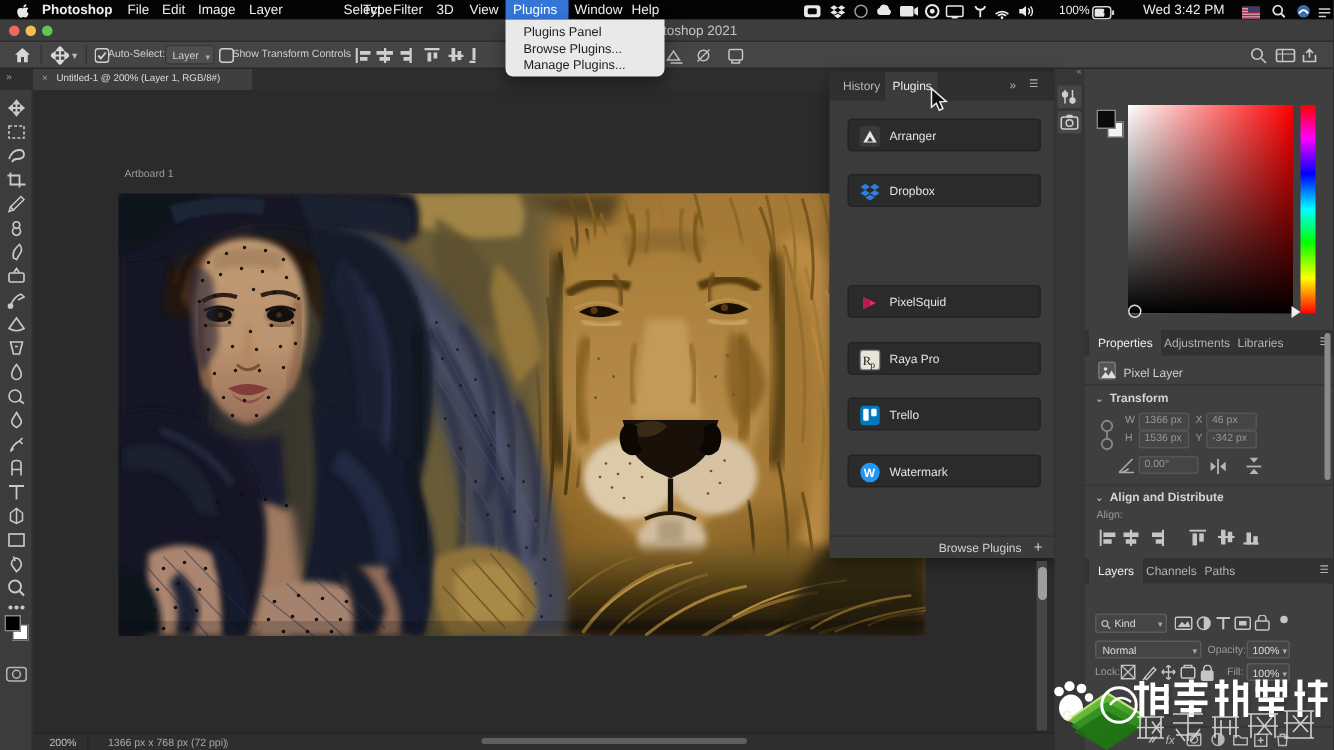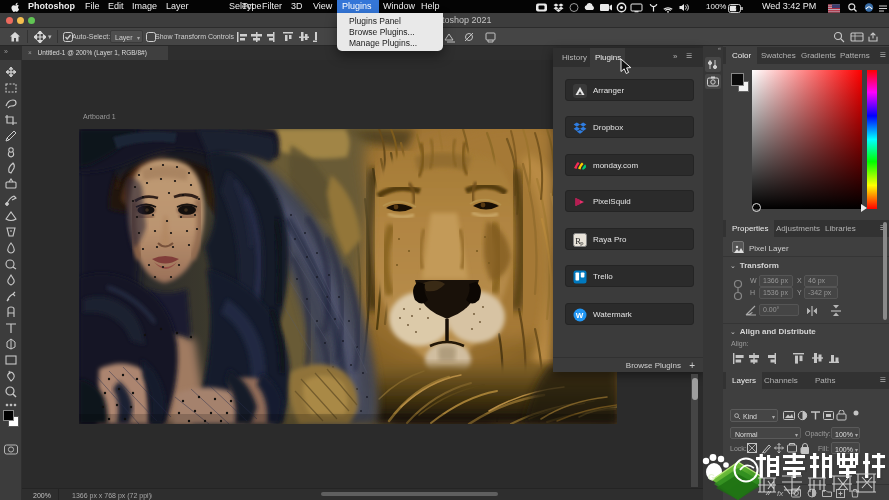--- a/index.html
+++ b/index.html
@@ -740,28 +740,20 @@
       <svg class="ic" viewBox="0 0 14 14">
           <g fill="#2f7de1">
             <path d="M3.8 1.5 L7 3.6 L3.8 5.7 L0.6 3.6 Z"></path>
             <path d="M10.2 1.5 L13.4 3.6 L10.2 5.7 L7 3.6 Z"></path>
             <path d="M3.8 5.7 L7 7.8 L3.8 9.9 L0.6 7.8 Z"></path>
             <path d="M10.2 5.7 L13.4 7.8 L10.2 9.9 L7 7.8 Z"></path>
             <path d="M3.8 10.6 L7 12.7 L10.2 10.6 L7 8.9 Z"></path>
           </g>
         </svg>
       </div>
-    <div class="plugbtn" style="top:106px;">
-        <span class="lbl">monday.com</span>
-      <svg class="ic" viewBox="0 0 14 14">
-          <path d="M1 9 Q4 3 5 3 L6.5 4.5 Q4 7 3.5 10 Z" fill="#f62b54"></path>
-          <path d="M5 9.5 Q8 3.5 9 3.5 L10.5 5 Q8 7.5 7.5 10.5 Z" fill="#ffcc00"></path>
-          <path d="M9 10 Q11.5 5 12.3 5.5 Q13.5 7 12.8 8.5 Q11.5 10.5 10 10.8 Z" fill="#00ca72"></path>
-        </svg>
-      </div>
     <div class="plugbtn" style="top:142px;">
         <span class="lbl">PixelSquid</span>
       <svg class="ic" viewBox="0 0 14 14">
           <path d="M2.5 3 L11 7 L2.5 11 Z" fill="#e62e6b"></path>
           <path d="M2.5 3 L7 5.1 L7 9 L2.5 11 Z" fill="#b51d52"></path>
         </svg>
       </div>
     <div class="plugbtn" style="top:180px;">
         <span class="lbl">Raya Pro</span>
       <svg class="ic" viewBox="0 0 14 14">
@@ -807,27 +799,20 @@
         </svg></div>
     <div style="position:absolute;left:2px;top:28px;width:16px;height:15px;background:#474747;border-radius:2px;">
       <svg width="16" height="15" viewBox="0 0 16 15">
           <rect x="2.5" y="4" width="11" height="8" rx="1.5" fill="none" stroke="#cfcfcf"></rect>
           <circle cx="8" cy="8" r="2.2" fill="none" stroke="#cfcfcf"></circle>
           <rect x="6" y="2.5" width="4" height="2" fill="#cfcfcf"></rect>
         </svg></div>
   </div>
   <div class="abs" id="dock">
 
-    <div class="tabrow" style="top:1px;height:17px;">
-      <span class="t act" style="left:3px;">Color</span>
-      <span class="t" style="left:32px;">Swatches</span>
-      <span class="t" style="left:72px;">Gradients</span>
-      <span class="t" style="left:111px;">Patterns</span>
-      <span style="position:absolute;right:3px;top:4px;color:#b2b2b2;font-size:7px;">☰</span>
-    </div>
     <div style="position:absolute;left:8px;top:27px;width:13px;height:13px;background:#0a0a0a;border:1px solid #888;z-index:2;"></div>
     <div style="position:absolute;left:15px;top:35px;width:11px;height:11px;background:#f2f2f2;border:1px solid #666;"></div>
     <div style="position:absolute;left:29px;top:24px;width:110px;height:139px;
       background:linear-gradient(to bottom, rgba(0,0,0,0) 0%, #000 100%),
                  linear-gradient(to right, #fff 0%, #f00 100%);"></div>
     <div style="position:absolute;left:29px;top:157px;width:9px;height:9px;border:1px solid #ddd;border-radius:50%;"></div>
     <div style="position:absolute;left:144px;top:24px;width:10px;height:139px;
       background:linear-gradient(to bottom,#f00 0%,#f0f 16%,#00f 33%,#0ff 50%,#0f0 66%,#ff0 83%,#f00 100%);"></div>
     <div style="position:absolute;left:138px;top:158px;width:0;height:0;border-top:4px solid transparent;border-bottom:4px solid transparent;border-left:6px solid #eee;z-index:2;"></div>
 
@@ -910,21 +895,21 @@
             <rect x="6.5" y="4.5" width="3" height="5.5"></rect>
           </g>
       </g>
       </svg>
 
     <div style="position:absolute;left:160px;top:176px;width:4px;height:98px;background:#8a8a8a;border-radius:2px;"></div>
 
     <div class="tabrow" style="top:326px;height:17px;">
       <span class="t act" style="left:3px;">Layers</span>
       <span class="t" style="left:35px;">Channels</span>
-      <span class="t" style="left:74px;margin-left:12px;">Paths</span>
+      <span class="t" style="left:74px;">Paths</span>
       <span style="position:absolute;right:3px;top:4px;color:#b2b2b2;font-size:7px;">☰</span>
     </div>
     <div class="field" style="left:7px;top:363px;width:48px;height:13px;border-color:#5a5a5a;">
       <svg width="7" height="7" viewBox="0 0 8 8" style="position:absolute;left:3px;top:3px;">
           <circle cx="3" cy="3" r="2.2" fill="none" stroke="#bbb"></circle>
           <path d="M5 5 L7 7" stroke="#bbb"></path>
         </svg>
       <span style="position:absolute;left:12px;top:2px;color:#ddd;">Kind</span>
       <span style="position:absolute;right:2px;top:2px;color:#aaa;font-size:6px;">▾</span>
       </div>

